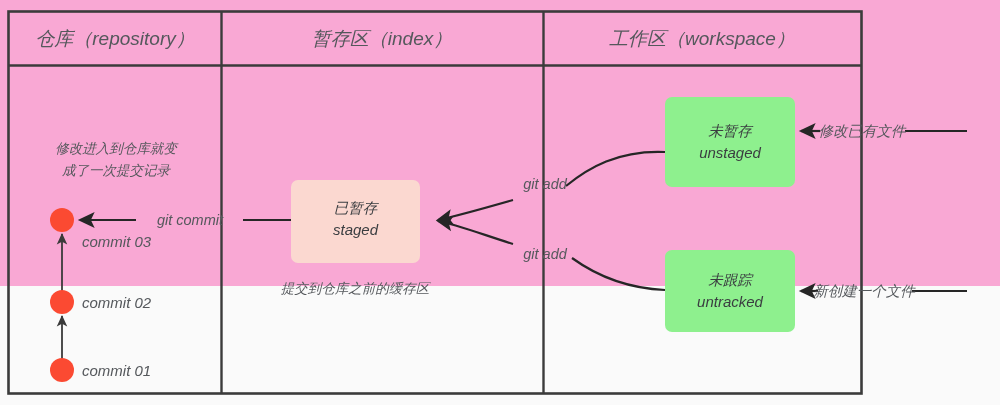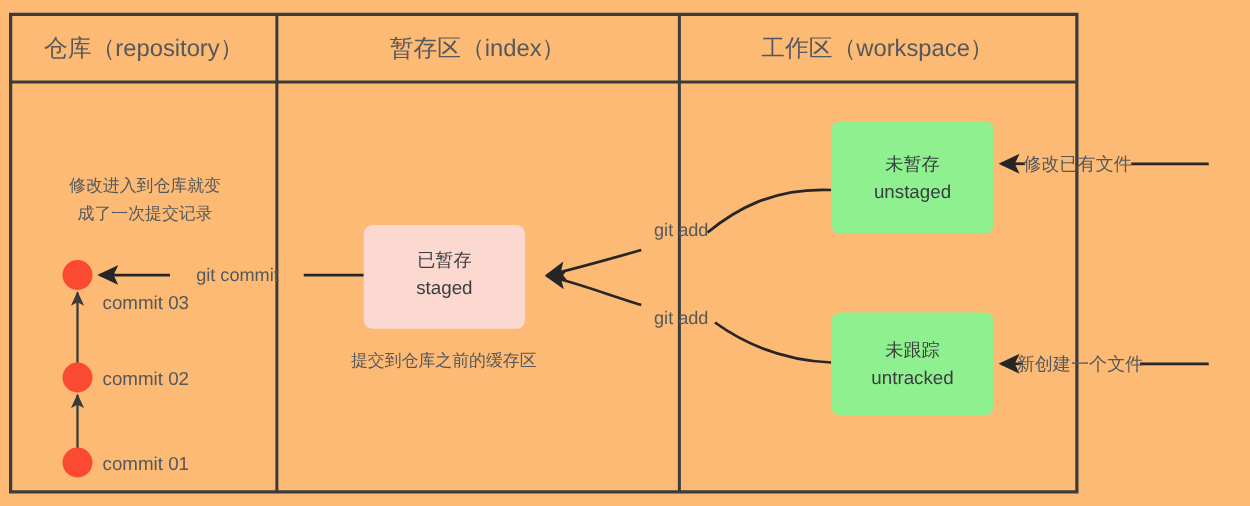--- a/index.html
+++ b/index.html
@@ -9,22 +9,23 @@
   }
   body {
     width: 1000px;
     height: 405px;
     font-family: "Liberation Sans", "DejaVu Sans", sans-serif;
     overflow: hidden;
   }
   #stage {
     position: relative;
     width: 1000px;
-    height: 405px;
-    background: #fdba74;
+    height: 286px;
+    background: #f9a8d4;
+    font-style: italic;
   }
   svg.diagram {
     position: absolute;
     left: 0;
     top: 0;
     width: 1000px;
     height: 405px;
     display: block;
   }
   .lbl {

